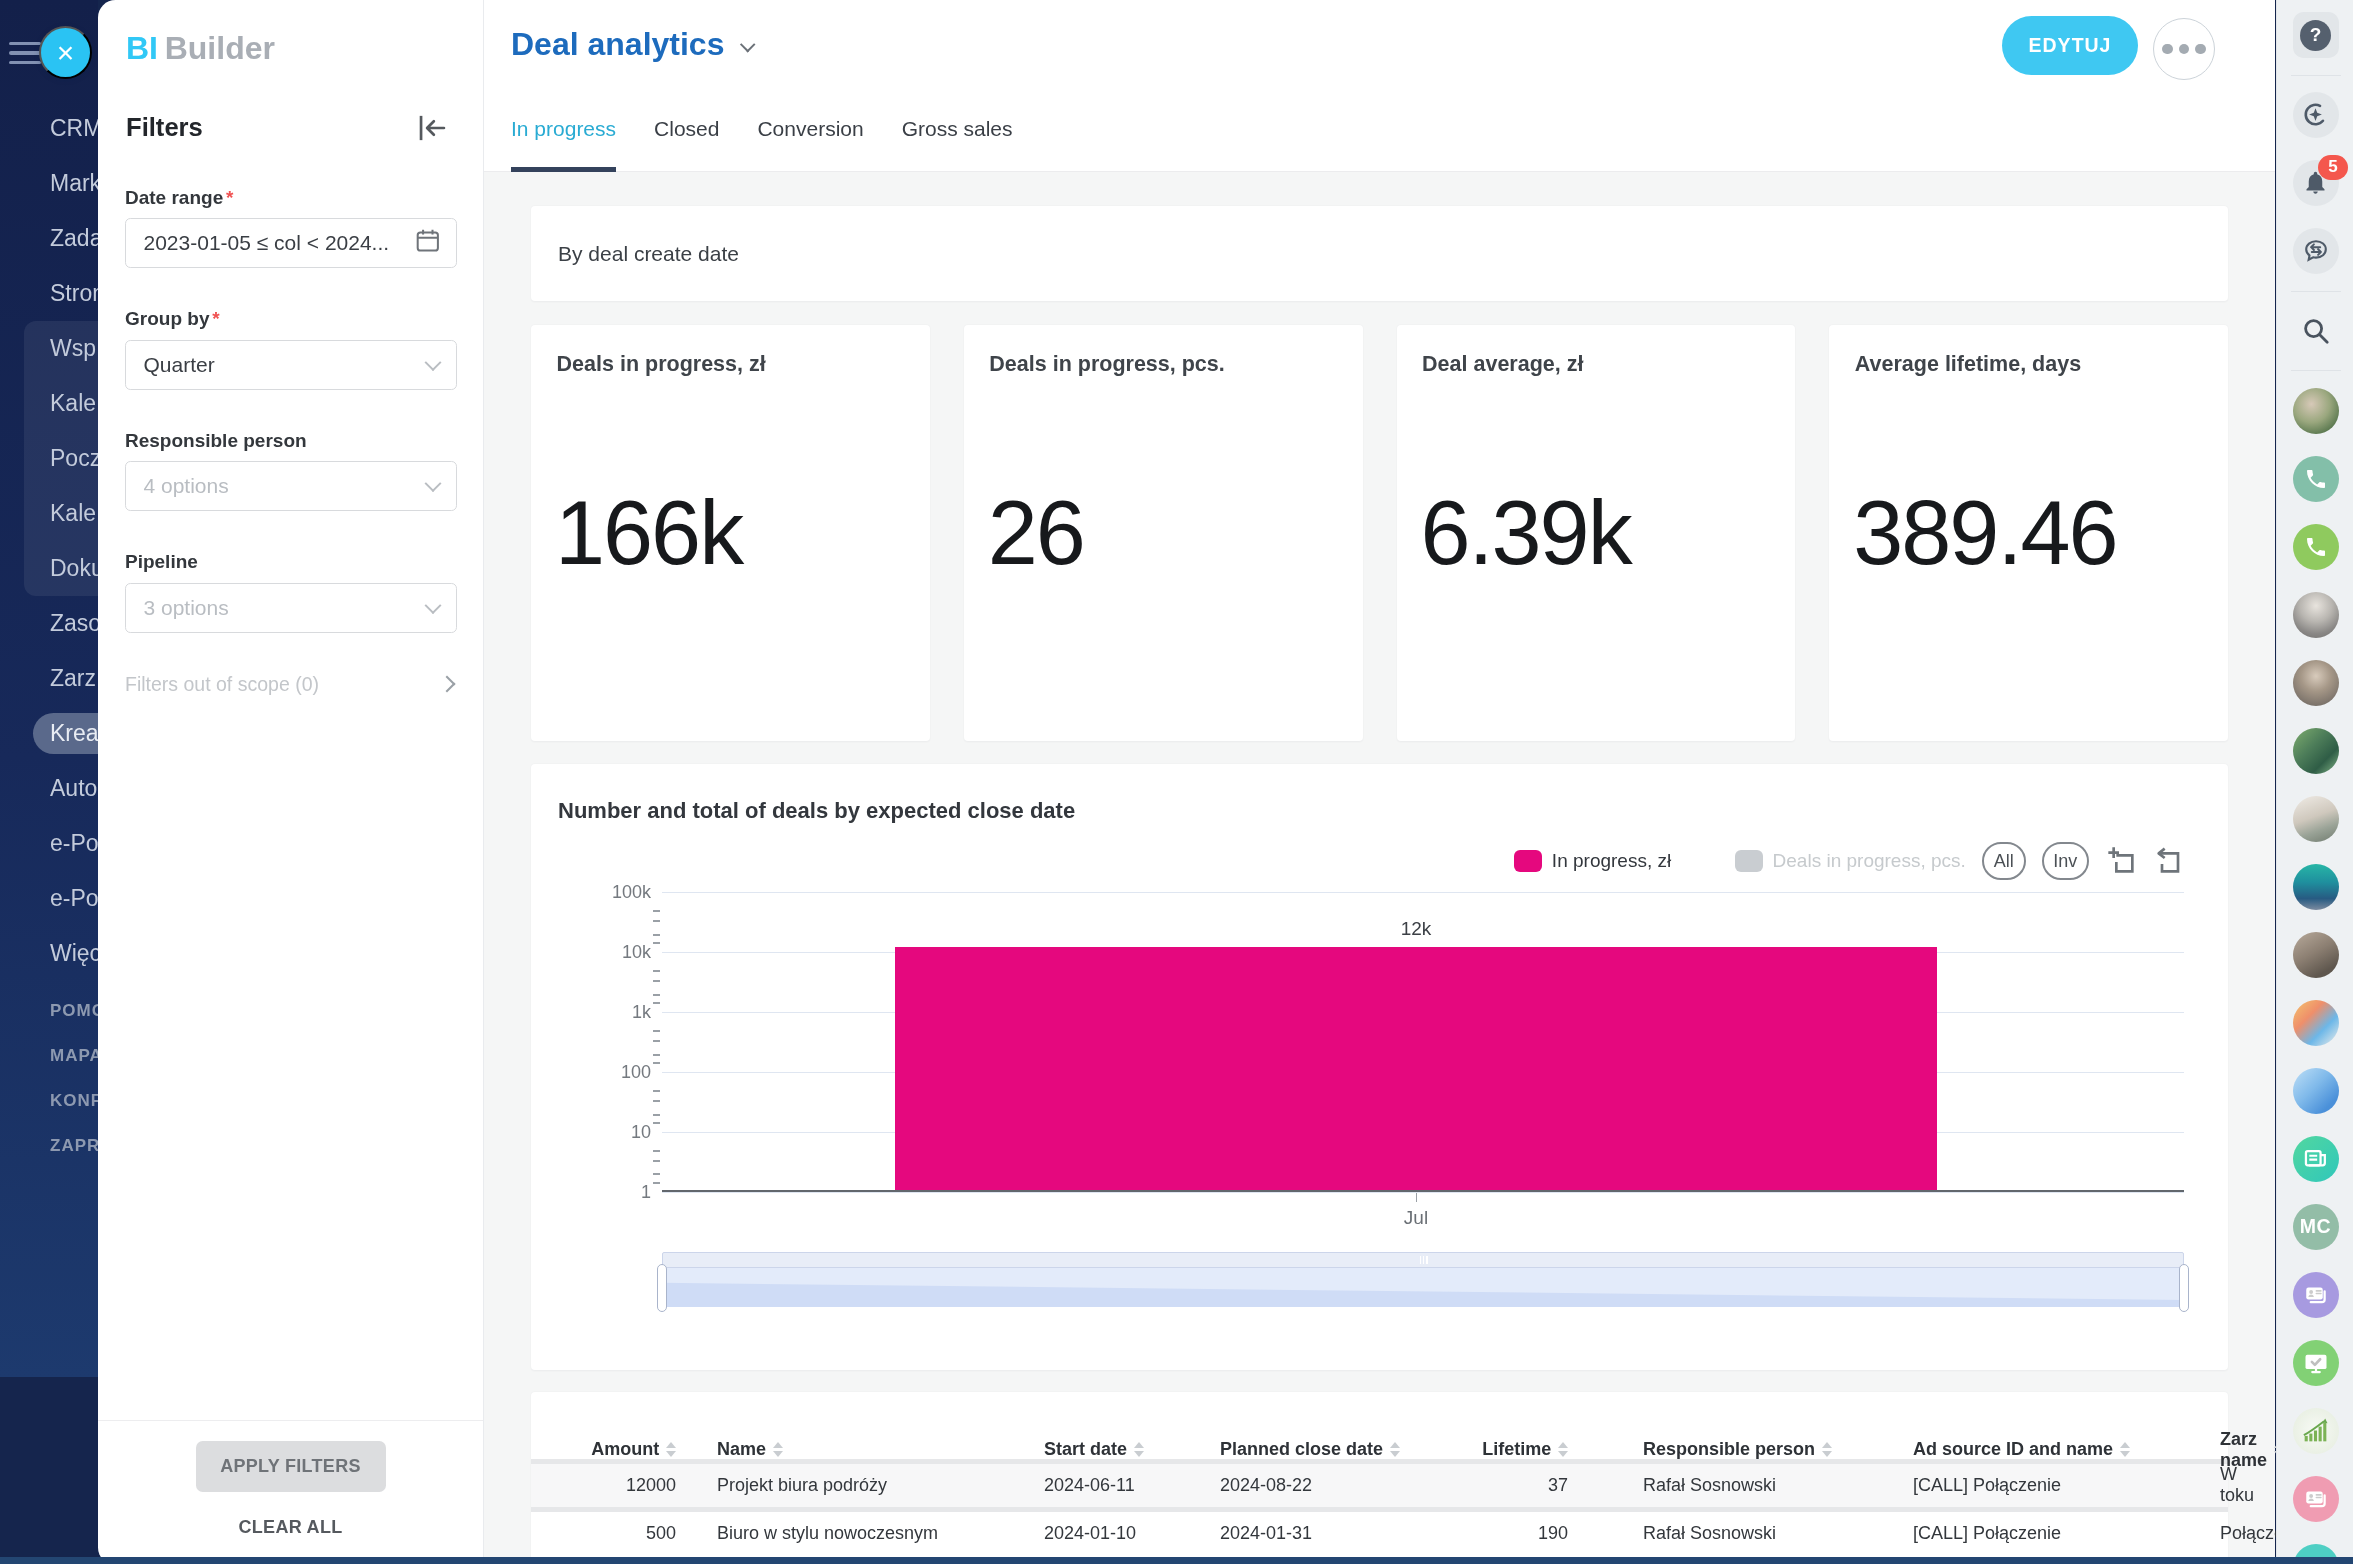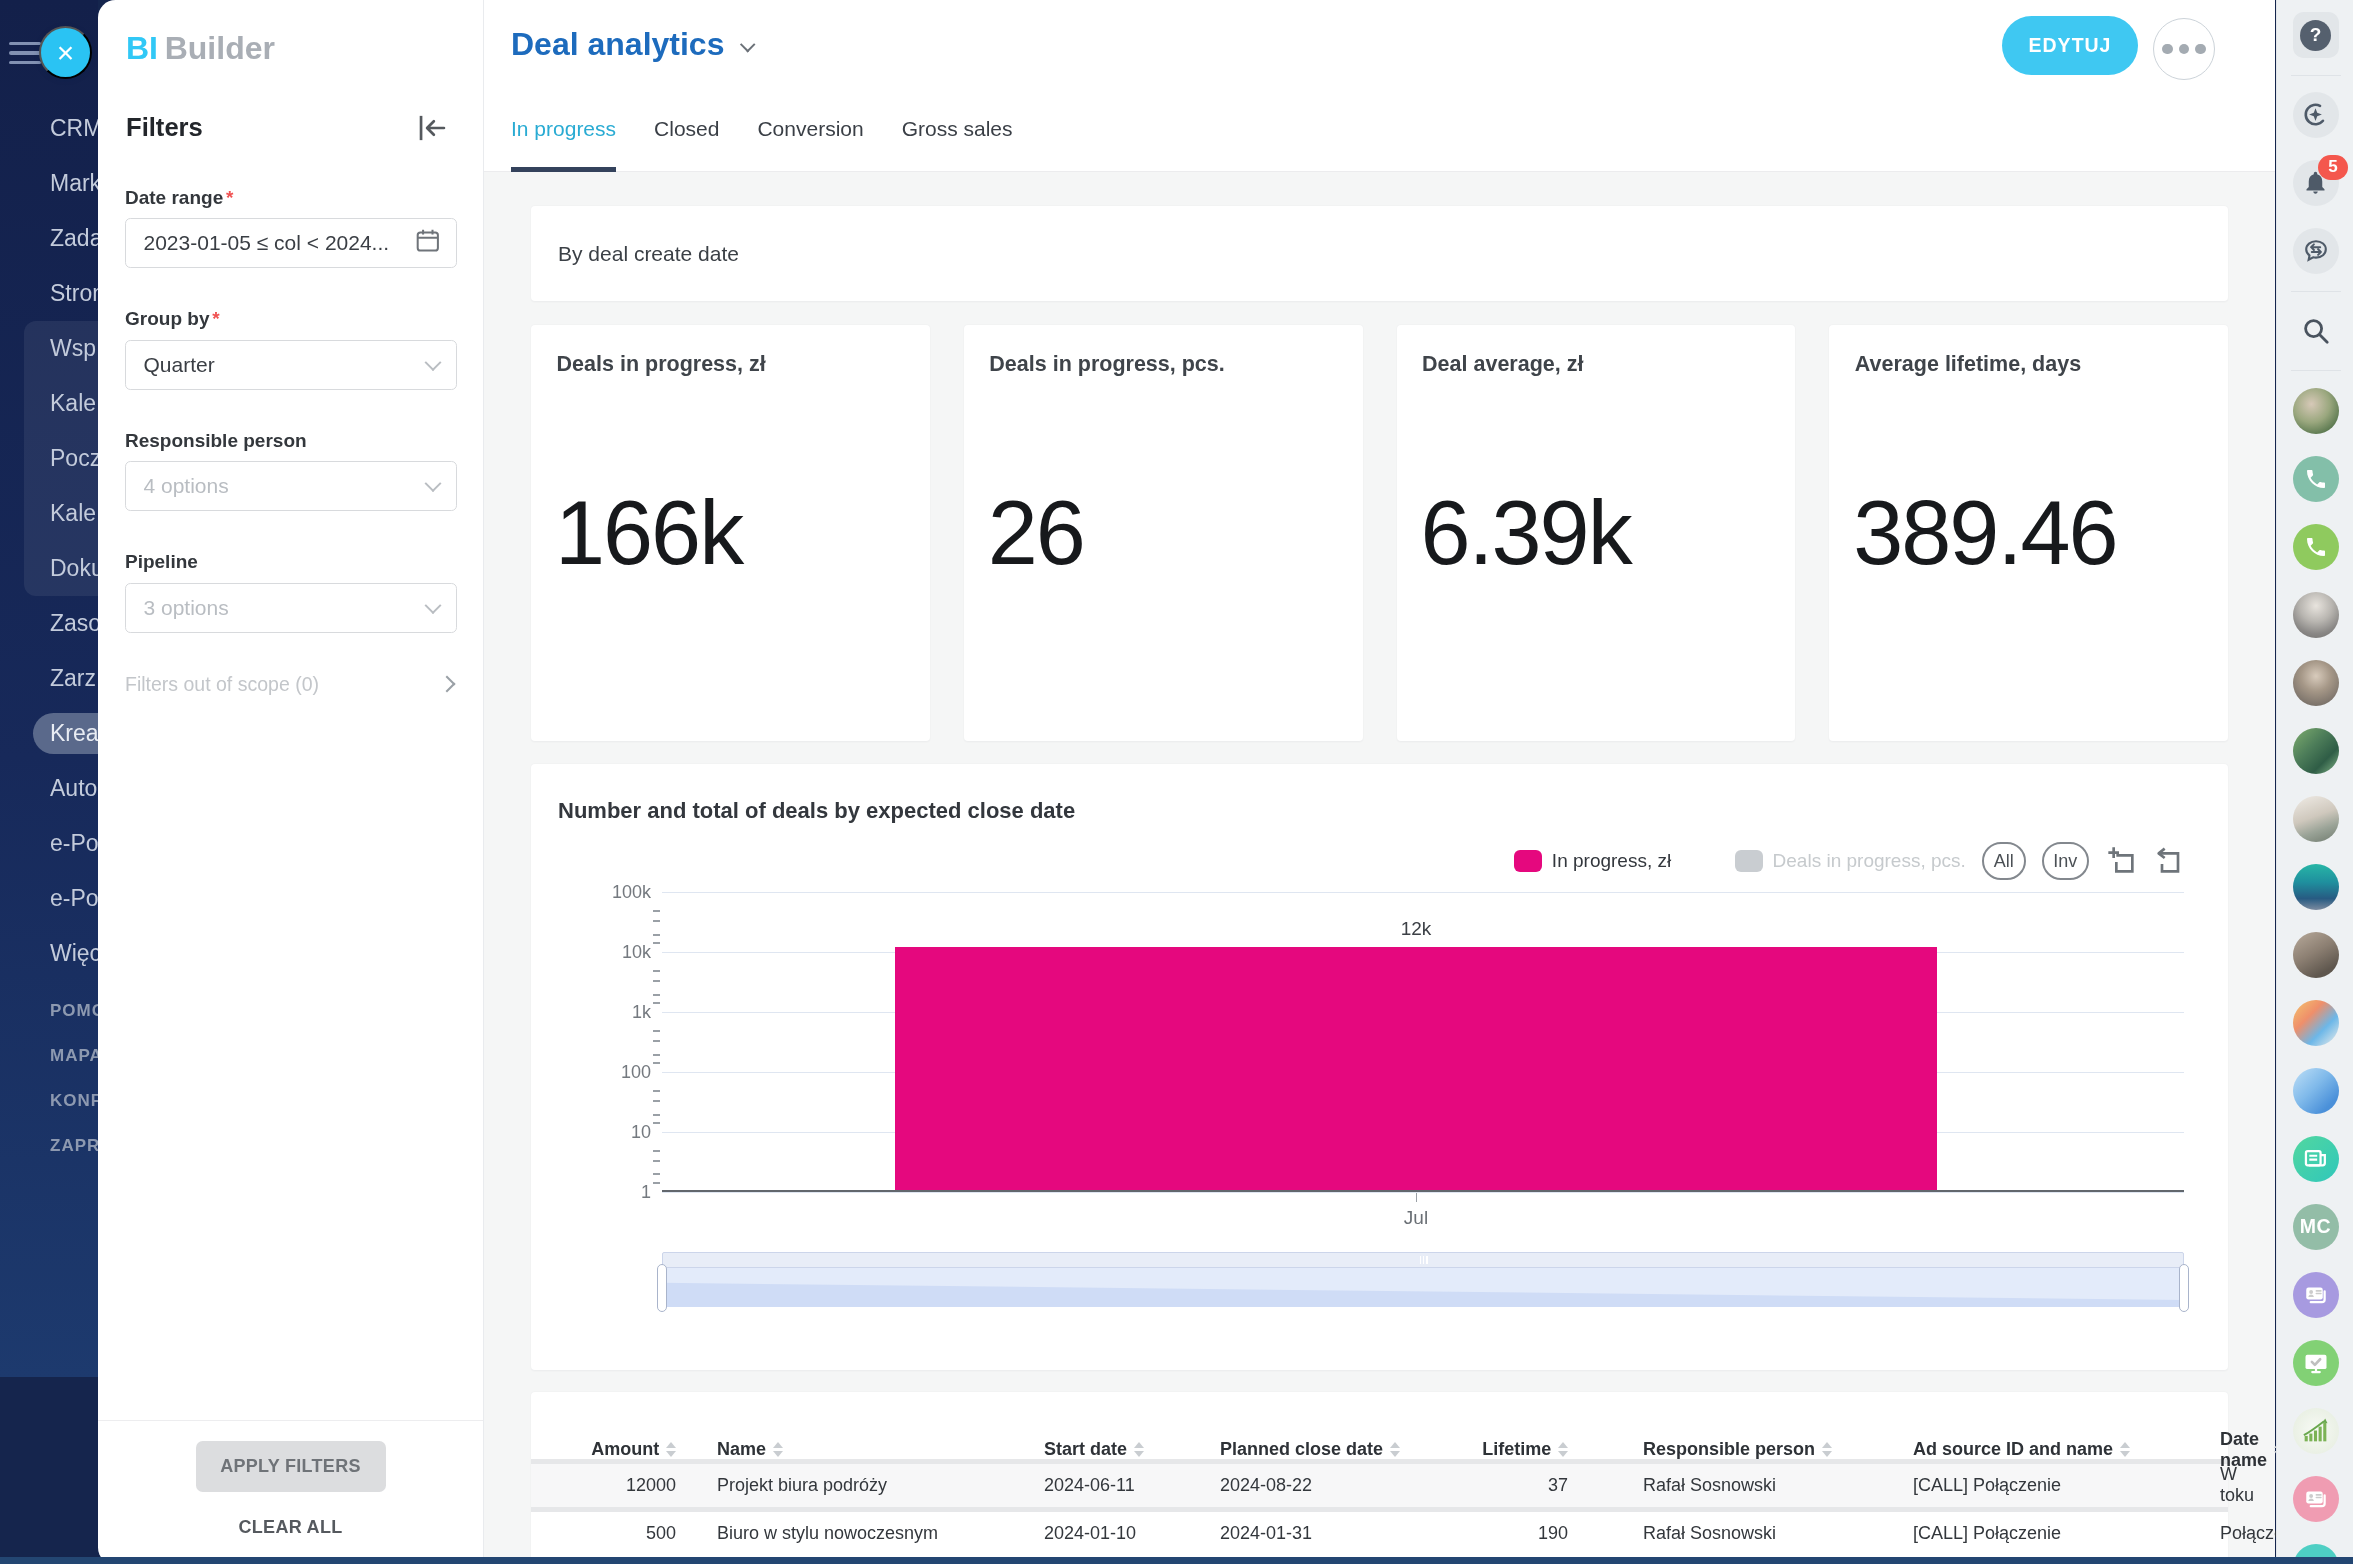--- a/index.html
+++ b/index.html
@@ -422,21 +422,21 @@
           </span>
         </div>
         <div class="hcell">
           <span>Ad source ID and name</span>
           <span class="sort">
             <i class="up"></i>
             <i class="dn"></i>
           </span>
         </div>
         <div class="hcell">
-          <span>Date name</span>
+          <span>Zarz name</span>
           <span class="sort">
             <i class="up"></i>
             <i class="dn"></i>
           </span>
         </div>
       </div>
     <div class="t-div"></div>
     <div id="t-body">
         <div class="t-grid t-row zebra">
           <div class="cell-r">12000</div>

